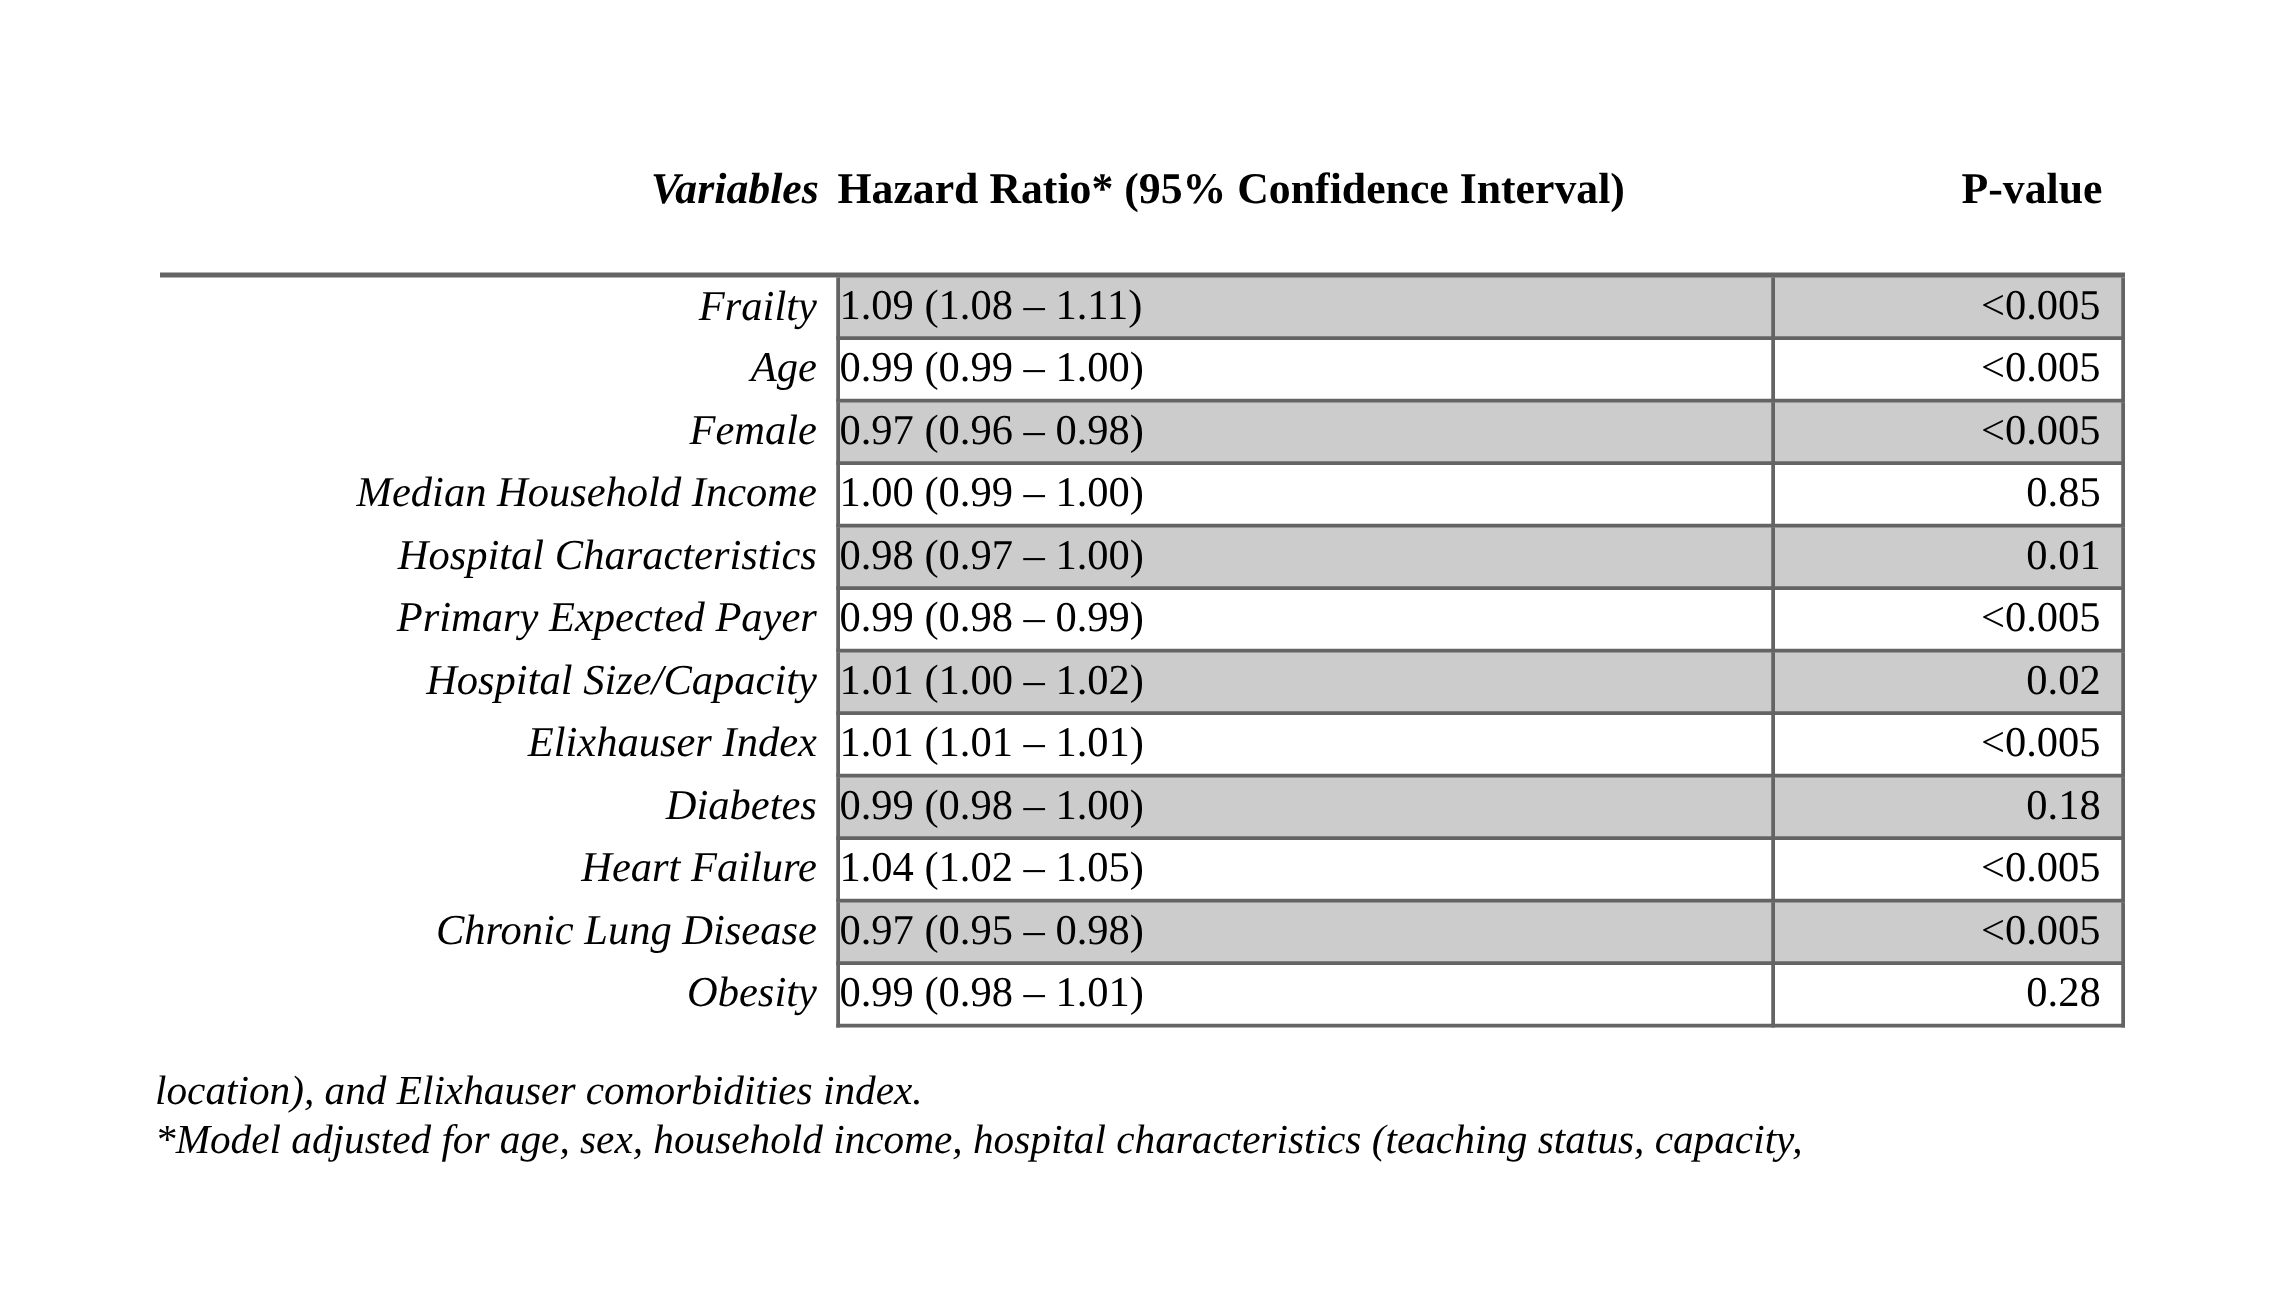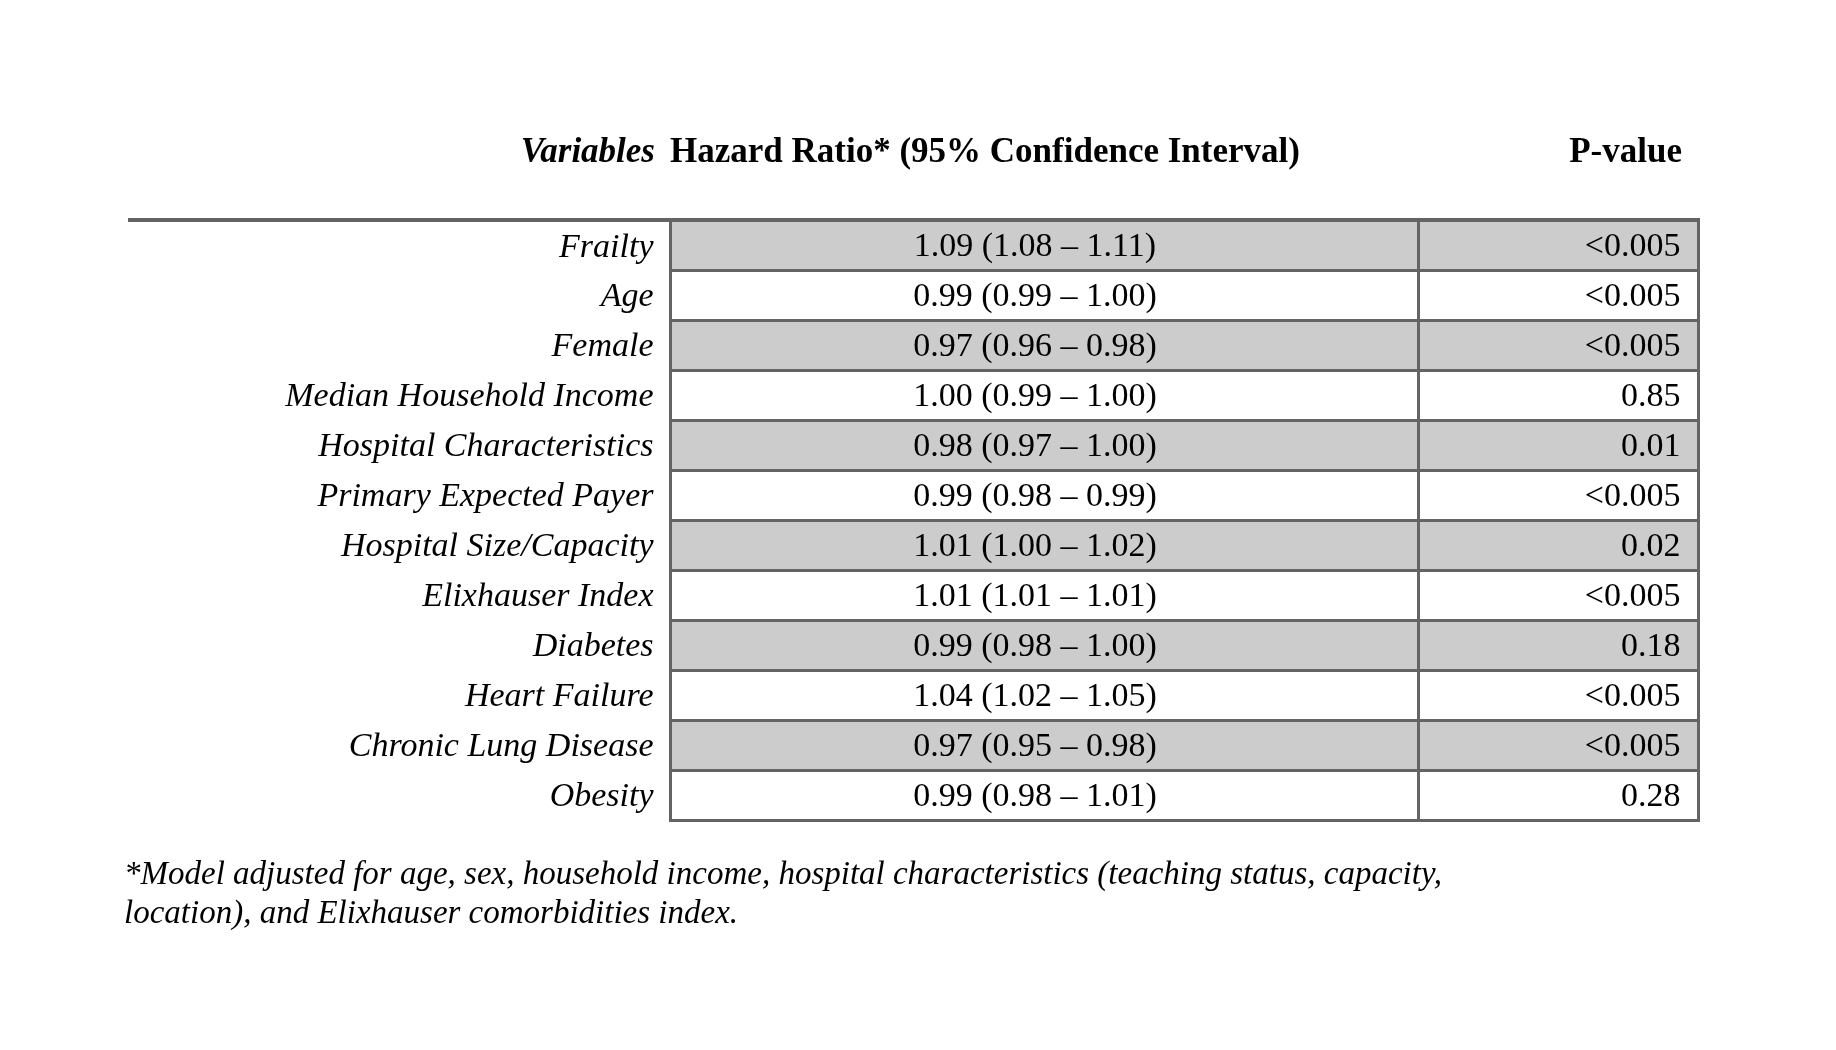--- a/index.html
+++ b/index.html
@@ -56,21 +56,21 @@
     white-space: nowrap;
     vertical-align: middle;
   }
   td.cell-var {
     text-align: right;
     font-style: italic;
     padding-right: 15px;
     border: none;
   }
   td.cell-hr {
-    text-align: center;
+    text-align: left;
     padding-right: 18px;
     border: 3px solid var(--border);
   }
   td.cell-pv {
     text-align: right;
     padding-right: 16px;
     border: 3px solid var(--border);
   }
   tbody tr:first-child td { border-top: 4px solid var(--border); }
   tbody tr:nth-child(odd) td.cell-hr,
@@ -161,15 +161,15 @@
       <tr>
         <td class="cell-var">Obesity</td>
         <td class="cell-hr">0.99 (0.98 – 1.01)</td>
         <td class="cell-pv">0.28</td>
       </tr>
     </tbody>
   </table>
 </div>
 
 <div class="footnote">
+  <div>location), and Elixhauser comorbidities index.</div>
   <div>*Model adjusted for age, sex, household income, hospital characteristics (teaching status, capacity,</div>
-  <div>location), and Elixhauser comorbidities index.</div>
 </div>
 
 </body></html>

